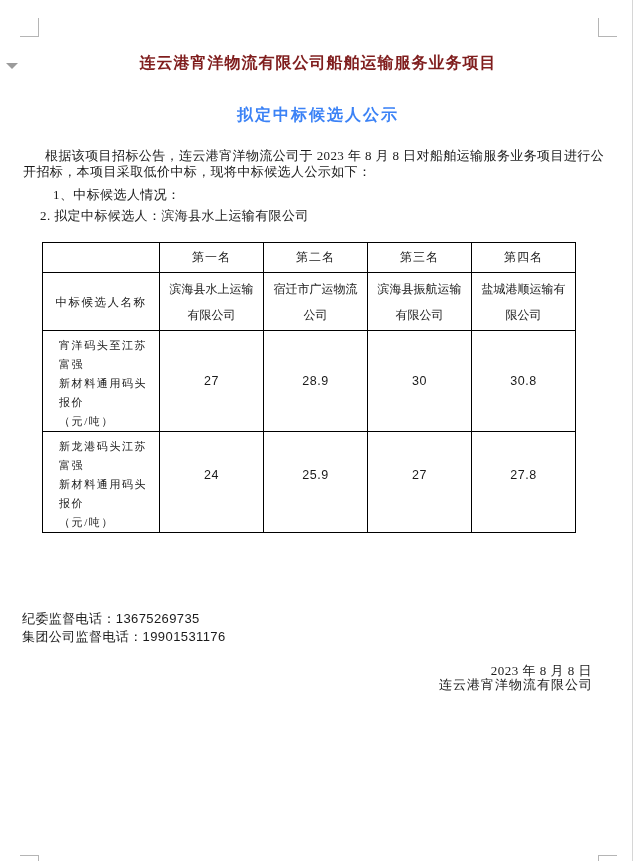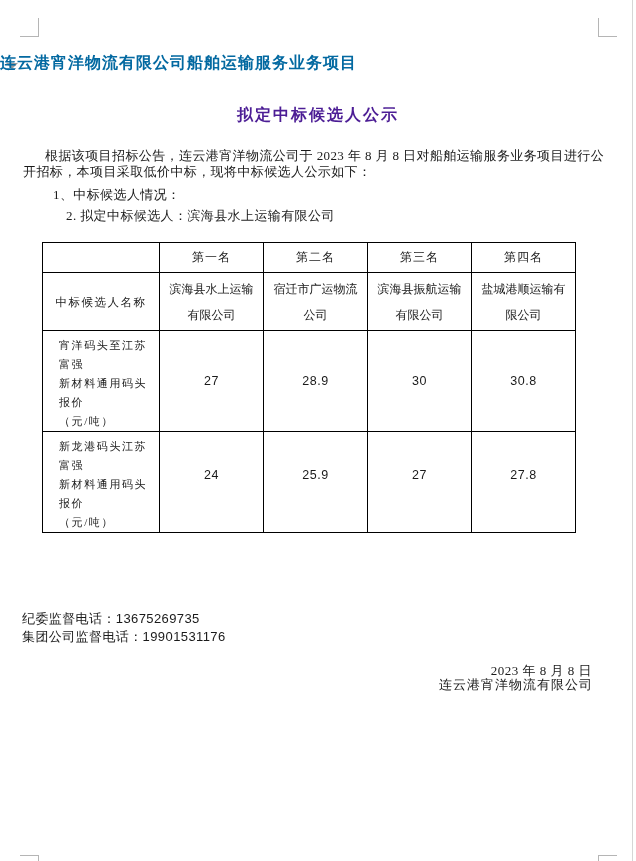--- a/index.html
+++ b/index.html
@@ -8,43 +8,44 @@
     width: 636px;
     height: 861px;
     background: #ffffff;
     font-family: "Liberation Serif", serif;
     color: #1a1a1a;
     overflow: hidden;
   }
   .abs { position: absolute; }
   .doc-title {
     top: 53px; left: 0; width: 100%;
+    text-align: center;
     font-size: 16px; font-weight: bold;
     letter-spacing: 1px;
-    color: #0369a1;
+    color: #7f1d1d;
     white-space: nowrap;
   }
   .doc-subtitle {
     top: 105px; left: 0; width: 100%;
     text-align: center;
     font-size: 16px; font-weight: bold;
     letter-spacing: 2px;
-    color: #4c1d95;
+    color: #3b82f6;
     white-space: nowrap;
   }
   .intro {
     top: 148px; left: 23px; width: 590px;
     font-size: 13px; line-height: 16px;
     letter-spacing: 0.4px;
   }
   .intro .line { white-space: nowrap; }
   .intro .line:first-child { text-indent: 22px; }
   .list-item { font-size: 13px; letter-spacing: 0.4px; white-space: nowrap; }
   .li-1 { top: 186px; left: 53px; }
-  .li-2 { top: 207px; left: 66px; }
+  .li-2 { top: 207px; left: 40px; }
 
   table.bid-table {
     position: absolute;
     top: 242px; left: 42px;
     width: 533px;
     border-collapse: collapse;
     table-layout: fixed;
   }
   .bid-table td {
     border: 1px solid #000;

